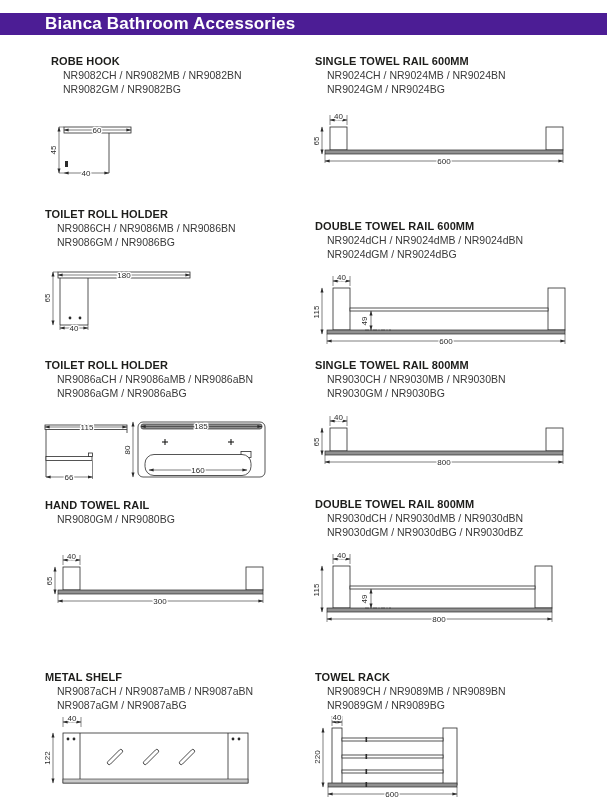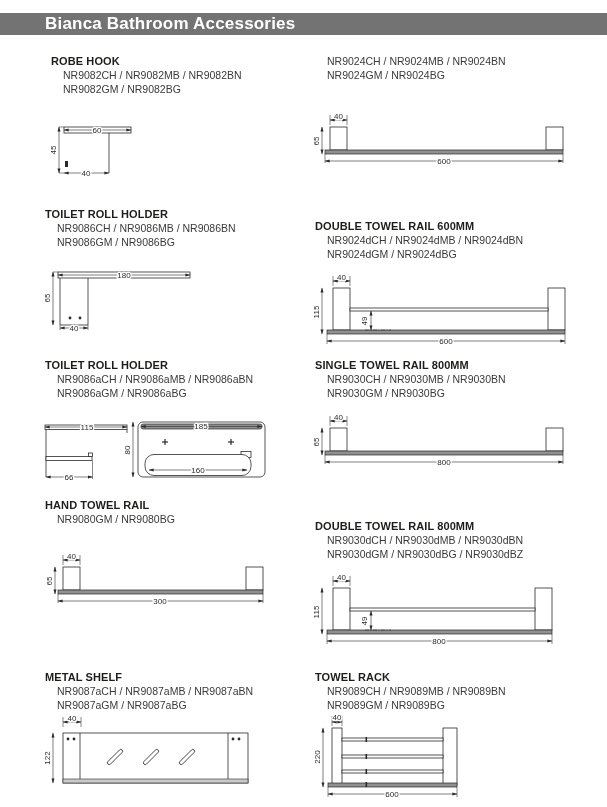--- a/index.html
+++ b/index.html
@@ -1,19 +1,19 @@
 <!DOCTYPE html>
 <html><head>
 <meta charset="utf-8">
 <style>
   html,body{margin:0;padding:0;}
   body{width:607px;height:807px;background:#ffffff;position:relative;overflow:hidden;
        font-family:"Liberation Sans", sans-serif;}
   .page{position:absolute;inset:0;background:#fff;}
-  header.bar{position:absolute;left:0;top:13px;width:607px;height:22px;background:#737373;}
+  header.bar{position:absolute;left:0;top:13px;width:607px;height:22px;background:#4c1d95;}
   header.bar h1{margin:0;padding:0 0 0 45px;color:#fff;font-size:17px;line-height:22px;
        font-weight:bold;letter-spacing:.2px;}
   .product{position:absolute;}
   .product h2{margin:0 0 2px 0;font-size:11px;font-weight:bold;color:#1d1d1b;letter-spacing:.1px;}
   .product p.models{margin:0;font-size:10.5px;line-height:13.5px;color:#3a3a3a;padding-left:12px;}
   .product svg{position:absolute;overflow:visible;}
   
   .tl{stroke:#2a2a2a;stroke-width:0.8;fill:none;}
   .xt{stroke:#2a2a2a;stroke-width:0.55;fill:none;}
   .fw{fill:#ffffff;stroke:#2a2a2a;stroke-width:0.8;}
@@ -57,20 +57,21 @@
       <line class="xt" x1="12" y1="16" x2="17" y2="16"></line>
       <line class="xt" x1="12" y1="62" x2="17" y2="62"></line>
       <line class="dl" x1="12" y1="16" x2="12" y2="62" marker-start="url(#as)" marker-end="url(#ae)"></line>
       <text class="dt" x="9" y="39" transform="rotate(-90 9 39)">45</text>
       <line class="dl" x1="17" y1="62" x2="62" y2="62" marker-start="url(#as)" marker-end="url(#ae)"></line>
       <text class="dt" x="39" y="64.8">40</text>
     </svg>
   </section>
 
   <section class="product" style="left:315px;top:55px;width:292px;height:150px">
+    <h2>SINGLE TOWEL RAIL 600MM</h2>
     <p class="models">NR9024CH / NR9024MB / NR9024BN</p>
     <p class="models">NR9024GM / NR9024BG</p>
     <svg style="left:0;top:56px" width="255" height="58" viewBox="0 0 255 58">
       <line class="xt" x1="15" y1="4" x2="15" y2="14"></line>
       <line class="xt" x1="32" y1="4" x2="32" y2="14"></line>
       <line class="dl" x1="15" y1="9" x2="32" y2="9" marker-start="url(#as)" marker-end="url(#ae)"></line>
       <text class="dt" x="23.5" y="7.5">40</text>
       <rect class="fw" x="15" y="16" width="17" height="23"></rect>
       <rect class="fw" x="231" y="16" width="17" height="23"></rect>
       <rect class="gb" x="10" y="39" width="238" height="4"></rect>
@@ -197,21 +198,21 @@
       <rect class="gb" x="10" y="39" width="205" height="4"></rect>
       <line class="dl" x1="7" y1="16" x2="7" y2="43" marker-start="url(#as)" marker-end="url(#ae)"></line>
       <text class="dt" x="4" y="30" transform="rotate(-90 4 30)">65</text>
       <line class="xt" x1="10" y1="43" x2="10" y2="52"></line>
       <line class="xt" x1="215" y1="43" x2="215" y2="52"></line>
       <line class="dl" x1="10" y1="50" x2="215" y2="50" marker-start="url(#as)" marker-end="url(#ae)"></line>
       <text class="dt" x="112" y="52.8">300</text>
     </svg>
   </section>
 
-  <section class="product" style="left:315px;top:520px;width:292px;height:158px">
+  <section class="product" style="left:315px;top:498px;width:292px;height:158px">
     <h2>DOUBLE TOWEL RAIL 800MM</h2>
     <p class="models">NR9030dCH / NR9030dMB / NR9030dBN</p>
     <p class="models">NR9030dGM / NR9030dBG / NR9030dBZ</p>
     <svg style="left:0;top:52px" width="260" height="80" viewBox="0 0 260 80">
       <line class="xt" x1="18" y1="4" x2="18" y2="14"></line>
       <line class="xt" x1="35" y1="4" x2="35" y2="14"></line>
       <line class="dl" x1="18" y1="9" x2="35" y2="9" marker-start="url(#as)" marker-end="url(#ae)"></line>
       <text class="dt" x="26.5" y="7.5">40</text>
       <rect class="fw" x="18" y="16" width="17" height="42"></rect>
       <rect class="fw" x="220" y="16" width="17" height="42"></rect>

